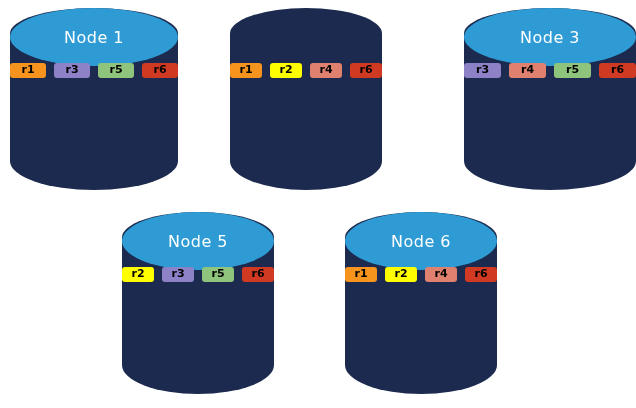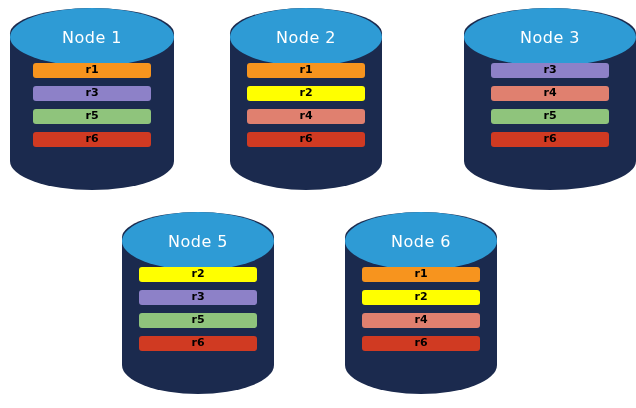--- a/index.html
+++ b/index.html
@@ -55,21 +55,21 @@
     letter-spacing: 0.5px;
     white-space: nowrap;
     line-height: 1;
     top: 1px;
   }
   .replica-stack {
     position: absolute;
     left: 0;
     right: 0;
     display: flex;
-    flex-direction: column;
+    flex-direction: row;
     align-items: center;
     gap: 8px;
   }
   .replica-bar {
     height: 15px;
     border-radius: 3px;
     display: flex;
     align-items: center;
     justify-content: center;
     box-sizing: border-box;
@@ -81,21 +81,21 @@
     font-family: "DejaVu Sans", sans-serif;
     line-height: 1;
     position: relative;
     top: -1px;
   }
 </style>
 </head>
 <body style="background: rgb(255, 255, 255);">
 
 <div id="diagram">
-    <div class="node" style="left: 10px; top: 8px; width: 164px; height: 182px;">
+    <div class="node" style="left: 10px; top: 8px; width: 148px; height: 182px; padding-left: 20px;">
       <div class="cyl-body" style="background: rgb(27, 42, 78);"></div>
       <div class="cyl-top" style="background: rgb(46, 155, 213);">
         <div class="node-title" style="color: rgb(255, 255, 255);">Node 1</div>
       </div>
       <div class="replica-stack" style="top: 55px;">
         <div class="replica-bar" style="background: rgb(247, 148, 30); width: 118px;">
           <span class="replica-label" style="color: rgb(0, 0, 0);">r1</span>
         </div>
         <div class="replica-bar" style="background: rgb(141, 129, 200); width: 118px;">
           <span class="replica-label" style="color: rgb(0, 0, 0);">r3</span>
@@ -103,23 +103,20 @@
         <div class="replica-bar" style="background: rgb(143, 196, 124); width: 118px;">
           <span class="replica-label" style="color: rgb(0, 0, 0);">r5</span>
         </div>
         <div class="replica-bar" style="background: rgb(208, 58, 34); width: 118px;">
           <span class="replica-label" style="color: rgb(0, 0, 0);">r6</span>
         </div>
       </div>
     </div>
     <div class="node" style="left: 230px; top: 8px; width: 152px; height: 182px;">
       <div class="cyl-body" style="background: rgb(27, 42, 78);"></div>
-      <div class="cyl-top" style="background: rgb(46, 155, 213);">
-        <div class="node-title" style="color: rgb(255, 255, 255);">Node 2</div>
-      </div>
       <div class="replica-stack" style="top: 55px;">
         <div class="replica-bar" style="background: rgb(247, 148, 30); width: 118px;">
           <span class="replica-label" style="color: rgb(0, 0, 0);">r1</span>
         </div>
         <div class="replica-bar" style="background: rgb(255, 255, 0); width: 118px;">
           <span class="replica-label" style="color: rgb(0, 0, 0);">r2</span>
         </div>
         <div class="replica-bar" style="background: rgb(224, 128, 111); width: 118px;">
           <span class="replica-label" style="color: rgb(0, 0, 0);">r4</span>
         </div>

